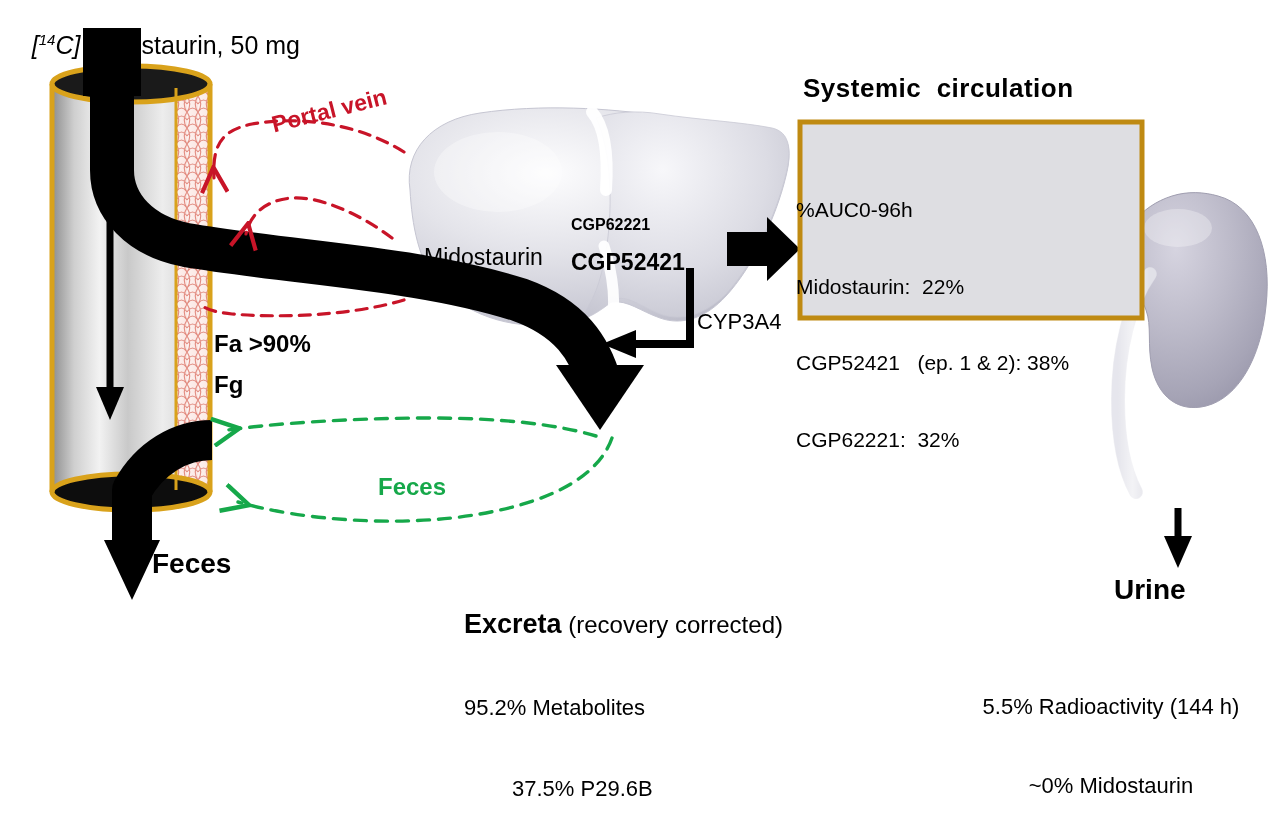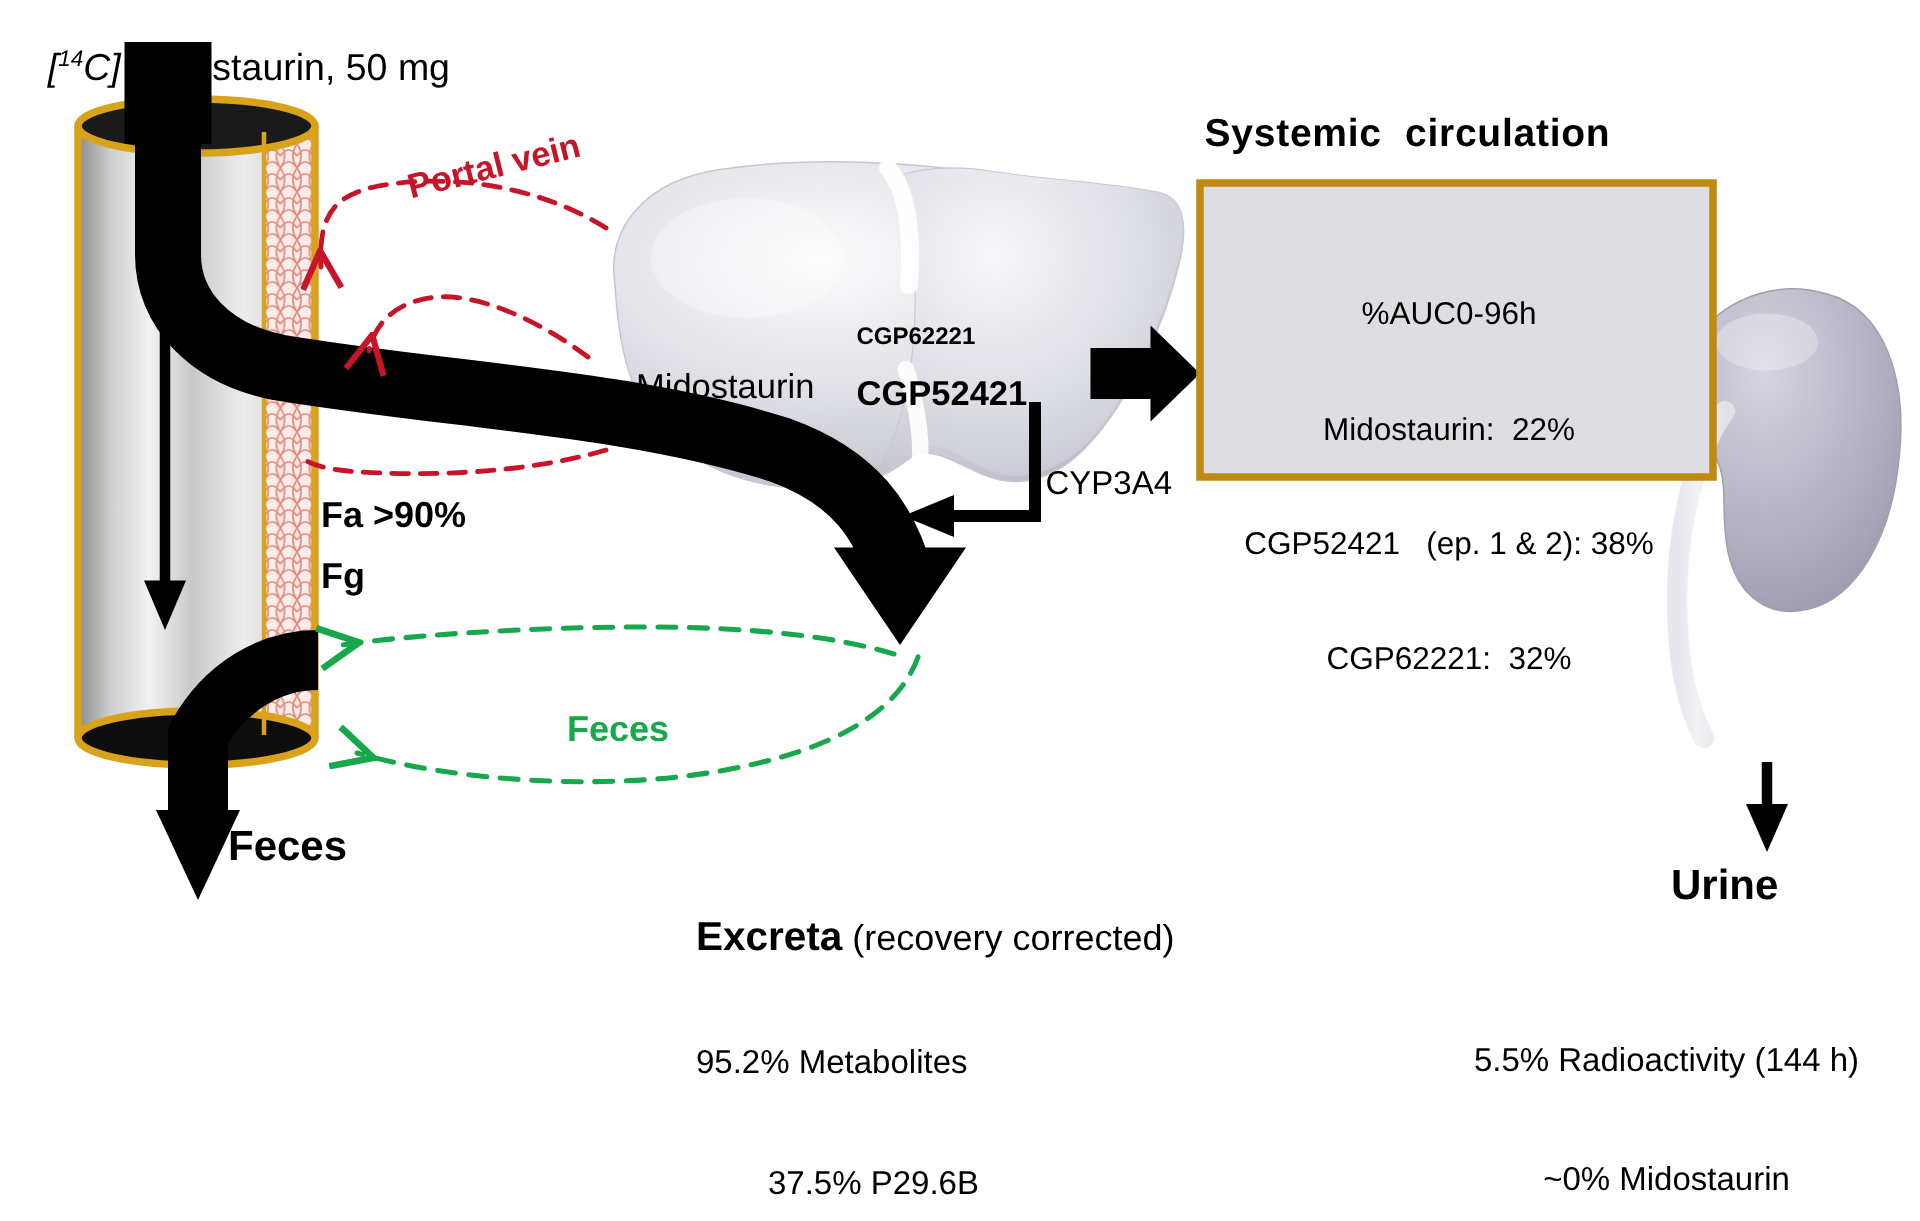--- a/index.html
+++ b/index.html
@@ -14,21 +14,21 @@
   #stage{position:absolute;left:0;top:0;width:1280px;height:752px;}
   .svg-layer{position:absolute;left:0;top:0;width:1280px;height:814px;}
   .txt{position:absolute;white-space:pre;line-height:1.15;}
 
   
   .title{font-size:25px;left:4px;top:2px;}
   .title i{font-style:italic;}
   .title sup{font-size:15px;vertical-align:super;font-style:italic;}
 
   .sys-title{font-size:26px;font-weight:bold;left:803px;top:74px;letter-spacing:.5px;}
-  .sys-box-txt{font-size:21px;text-align:center;width:340px;left:796px;top:148px;}
+  .sys-box-txt{font-size:21px;text-align:left;width:340px;left:796px;top:148px;}
   .sys-box-txt div{margin:2px 0;}
 
   .lbl-mido{font-size:23px;font-weight:normal;left:424px;top:201px;margin-top:43px;}
   .lbl-cgp1{font-size:16px;font-weight:bold;left:571px;top:216px;}
   .lbl-cgp2{font-size:23px;font-weight:bold;left:571px;top:249px;}
   .lbl-cyp{font-size:22px;left:697px;top:309px;}
 
   .lbl-fa{font-size:24px;font-weight:bold;left:214px;top:330px;}
   .lbl-fg{font-size:24px;font-weight:bold;left:214px;top:371px;}
 

